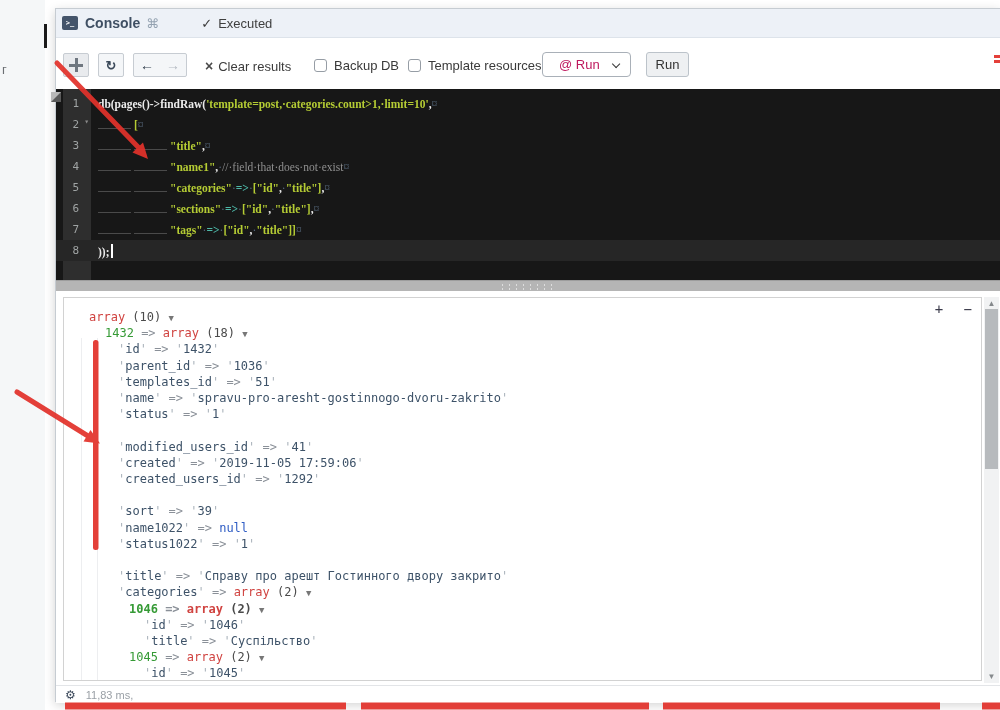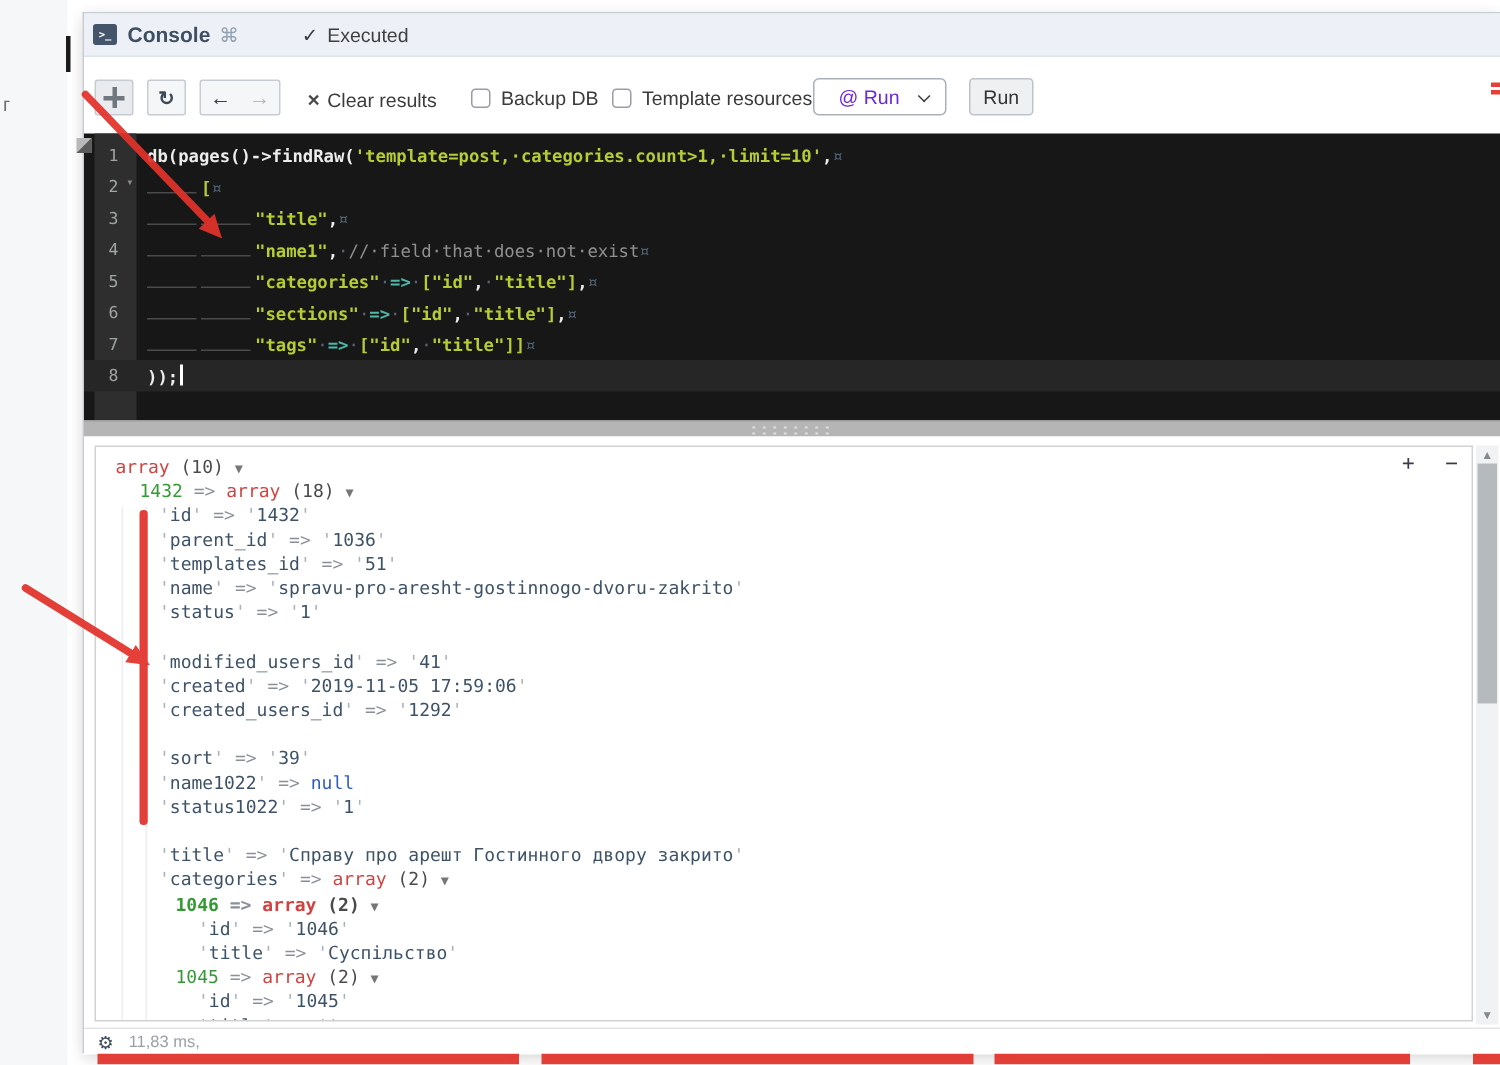--- a/index.html
+++ b/index.html
@@ -38,62 +38,62 @@
   .nav-group span{flex:1;display:flex;align-items:center;justify-content:center;font-size:14px;font-weight:bold;}
   .nav-back{color:#33404e;}
   .nav-fwd{color:#b4bac2;}
   .clear-results{position:absolute;left:149px;top:20px;font-size:13px;color:#3c3c3c;cursor:pointer;}
   .clear-results .x{font-size:14px;color:#4a4a4a;margin-right:5px;font-weight:bold;}
   .cklabel{position:absolute;top:20px;font-size:13px;color:#3a3a3a;display:flex;align-items:center;}
   .ck{width:13px;height:13px;border:1px solid #969da5;border-radius:3px;background:#fff;margin-right:7px;}
   .ck-backup{left:258px;}
   .ck-template{left:352px;}
   .runselect{position:absolute;left:486px;top:14px;width:89px;height:25px;border:1px solid #a9b0b8;
-    border-radius:4px;background:#fff;font-size:13px;color:#6d28d9;display:flex;align-items:center;cursor:pointer;}
+    border-radius:4px;background:#fff;font-size:13px;color:#be185d;display:flex;align-items:center;cursor:pointer;}
   .runselect .sel-text{margin-left:16px;}
   .chev{position:absolute;right:11px;top:8px;border:solid #3a3a3a;border-width:0 1.6px 1.6px 0;
     padding:2.6px;transform:rotate(45deg);}
   .runbtn{position:absolute;left:590px;top:14px;width:43px;height:25px;border:1px solid #bcc3ca;
     background:#eef0f2;border-radius:3px;font-size:13px;color:#333;display:flex;align-items:center;
     justify-content:center;cursor:pointer;}
 
   
   .editor{position:absolute;left:0;top:80px;width:100%;height:191px;background:#171717;
     font-family:"DejaVu Sans Mono",monospace;font-size:11.5px;font-weight:bold;}
   .gutter-col{position:absolute;left:7px;top:0;width:28px;height:100%;background:#2e2e2e;}
   .elines{position:absolute;left:0;top:4px;width:100%;}
   .eline{height:21px;display:flex;align-items:center;position:relative;}
   .eline.active{background:#262626;}
   .gut{width:35px;flex:0 0 35px;position:relative;color:#a0a4a4;font-weight:normal;
     font-size:11px;text-align:right;padding-right:12px;}
   .gicon{position:absolute;left:-5px;top:-5px;width:0;height:0;
     border-top:10px solid #b9b9b9;border-right:10px solid #5a5a5a;}
   .fold{position:absolute;right:2px;top:-1px;color:#8a8a8a;font-size:8px;}
-  .codecell{flex:1;white-space:pre;padding-left:7px;}
+  .codecell{flex:1;white-space:pre;padding-left:7px;font-family:Liberation Serif, serif;}
   .tp{color:#ececec;}
   .ts{color:#b5cc34;}
   .tb{color:#b5cc34;}
   .to{color:#4db8a8;}
   .tc{color:#909090;font-weight:normal;}
   .tw{color:#56687c;font-weight:normal;}
   .tab{display:inline-block;width:33px;height:8px;border-bottom:1px solid #4a4a4a;margin-right:3px;}
   .cur{display:inline-block;width:2px;height:14px;background:#fff;vertical-align:-2px;margin-left:1px;}
 
   
   .handle{position:absolute;left:0;top:271px;width:100%;height:11px;background:#b5b5b5;
     border-top:1px solid #9d9d9d;display:flex;align-items:center;justify-content:center;cursor:row-resize;}
   .dots{width:58px;height:7px;background-image:radial-gradient(#dedede 1.1px,transparent 1.2px);
     background-size:7px 4px;}
 
   
   .results{position:absolute;left:0;top:282px;width:100%;height:402px;background:#fff;}
   .resultbox{position:absolute;left:7px;top:6px;width:919px;height:384px;border:1px solid #d2d2d2;
     background:#fff;overflow:hidden;font-family:"DejaVu Sans Mono",monospace;font-size:12px;}
   .guide{position:absolute;top:40px;bottom:0;width:1px;background:#edeef0;}
-  .drow{position:absolute;height:16px;white-space:pre;line-height:13px;}
+  .drow{position:absolute;height:16px;white-space:pre;line-height:25px;margin-left:12px;}
   .da{color:#d04340;}
   .dn{color:#4a4a4a;}
   .dg{color:#359a35;}
   .do{color:#8a9098;}
   .dt{color:#777;font-size:9px;cursor:pointer;}
   .dk,.dv{color:#3d5268;}
   .du{color:#2d5bc4;}
   .qt{color:#a9b2ba;}
   .dump-tools{position:absolute;top:3px;right:9px;font-size:14px;color:#3a3a4a;}
   .dump-tools span{cursor:pointer;margin-left:12px;}

